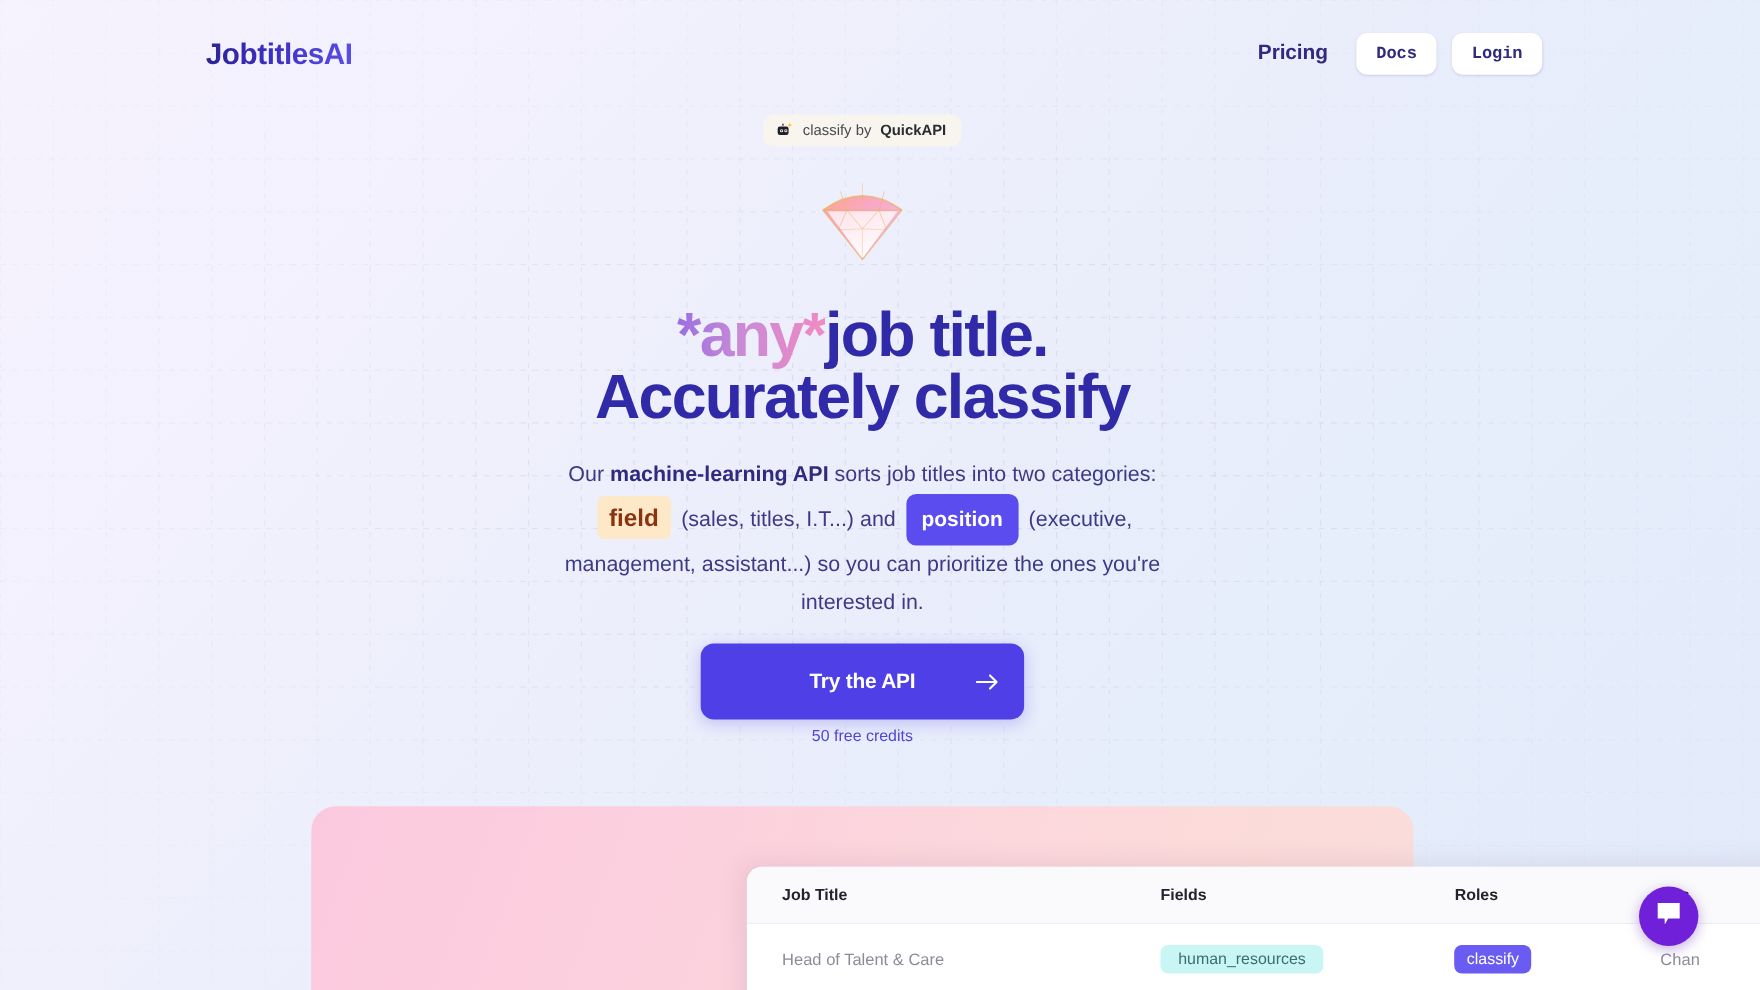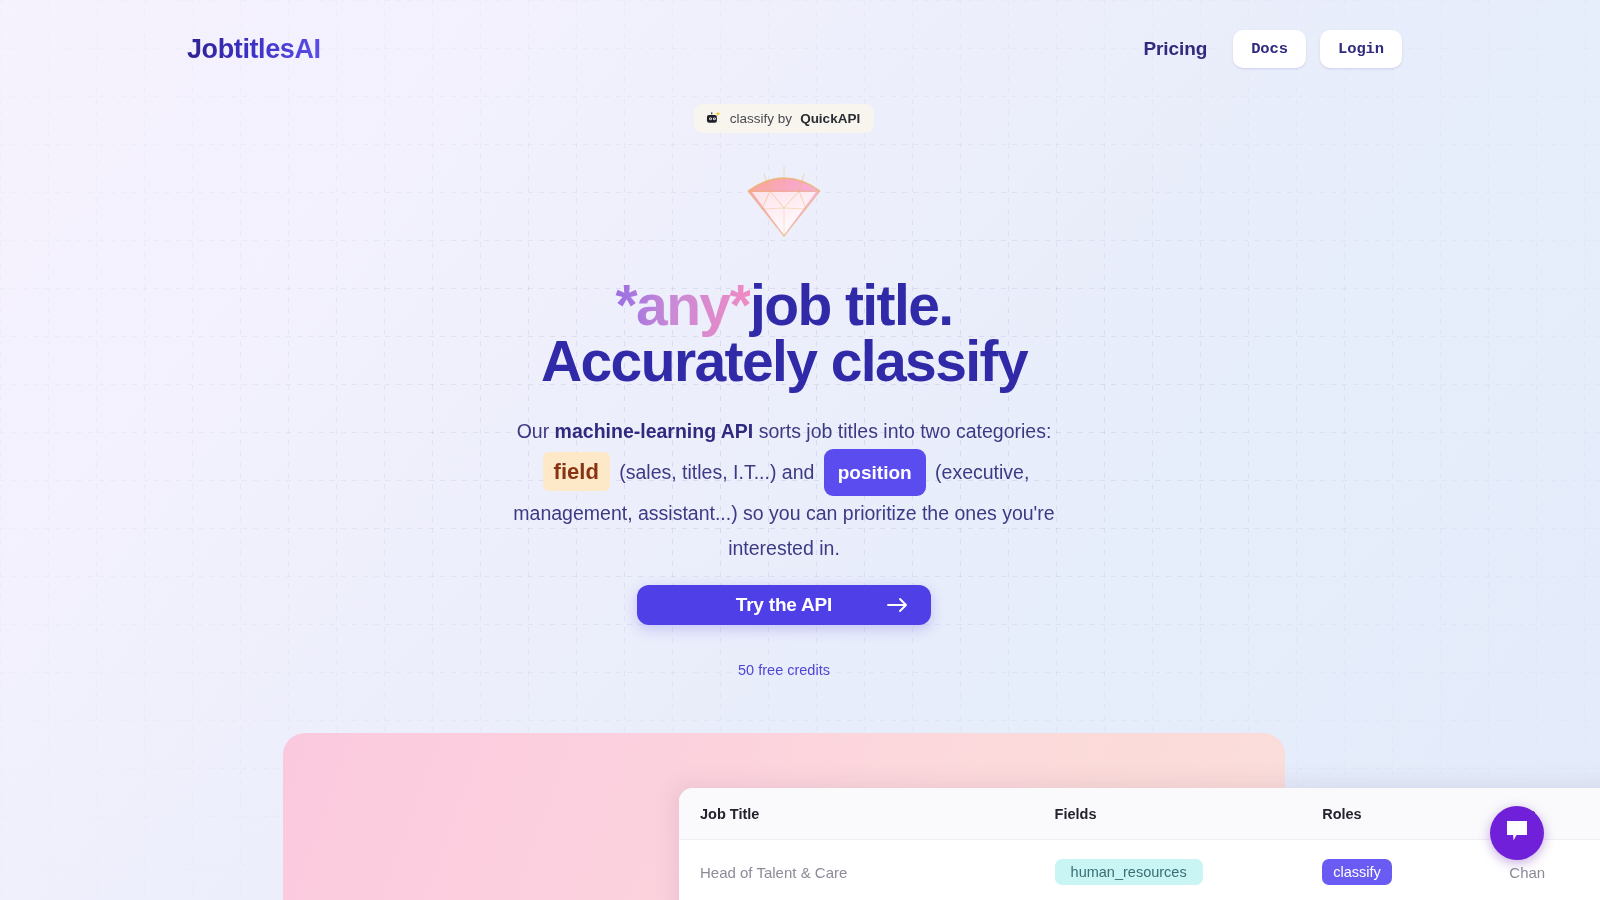--- a/index.html
+++ b/index.html
@@ -193,21 +193,21 @@
     margin: 0 4px;
     font-size: 19px;
   }
 
   .cta {
     position: absolute;
     top: 585px;
     left: 50%;
     transform: translateX(-50%);
     width: 294px;
-    height: 40px;
+    height: 69px;
     background: #4f3fe6;
     border: none;
     border-radius: 12px;
     color: #fff;
     font-family: inherit;
     font-size: 19px;
     font-weight: 700;
     cursor: pointer;
     display: flex;
     align-items: center;
@@ -267,21 +267,21 @@
     font-weight: 700;
     color: #23232e;
   }
   .table-row {
     display: flex;
     align-items: center;
     height: 64px;
     font-size: 15px;
     color: #8c8c99;
   }
-  .col-title { width: 400px; padding-left: 21px; }
+  .col-title { width: 400px; padding-left: 32px; }
   .col-fields { width: 286px; }
   .col-roles  { width: 200px; }
   .col-first  { width: 160px; }
 
   .chip-cyan {
     display: inline-block;
     background: #c9f6f5;
     color: #3b6d72;
     border-radius: 7px;
     padding: 5px 16px;

